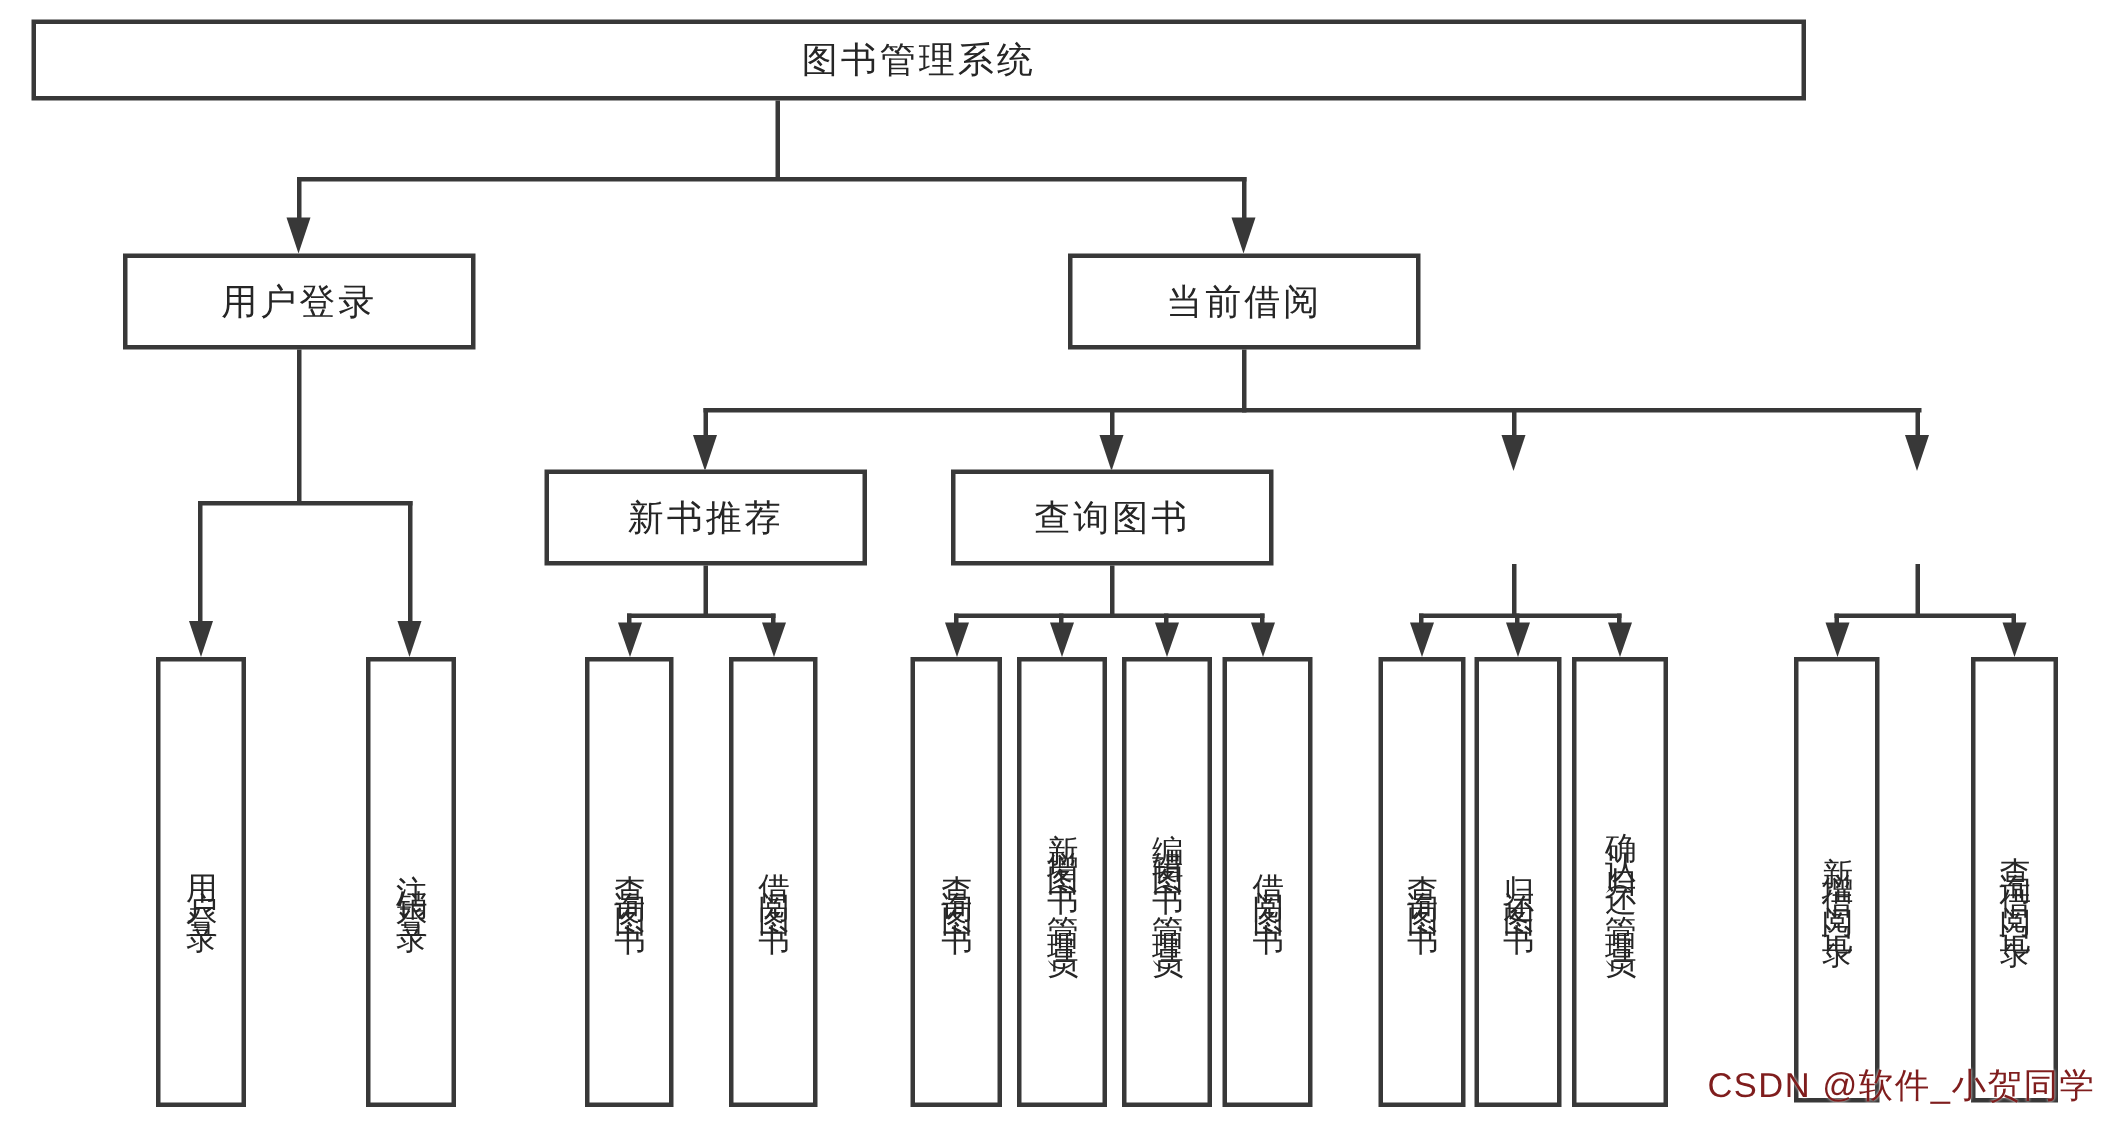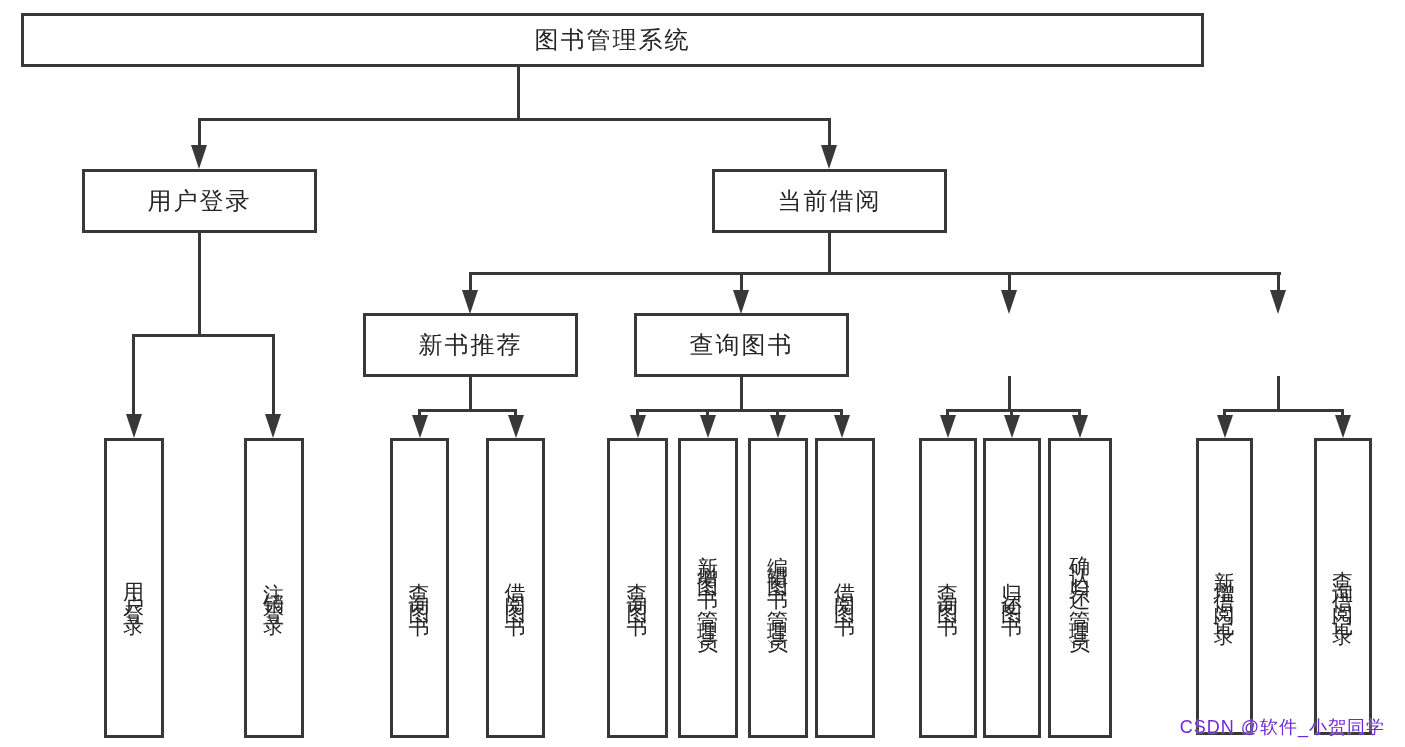--- a/index.html
+++ b/index.html
@@ -22,22 +22,22 @@
   .vline,.hline { position:absolute; background:#383838; z-index:1; }
   .vline { width:3px; }
   .hline { height:3px; }
   .arrow {
     position:absolute; width:0; height:0; z-index:1;
     border-left:8px solid transparent; border-right:8px solid transparent;
   }
   .arrow.big { border-top:24px solid #383838; }
   .arrow.small { border-top:23px solid #383838; }
   .watermark {
-    position:absolute; right:20px; bottom:8px; z-index:6;
-    color:#6d28d9; font-size:18px; letter-spacing:1px;
+    position:absolute; right:8px; bottom:8px; z-index:6;
+    color:#7f1d1d; font-size:23px; letter-spacing:1px;
     text-shadow:0 0 2px #ffffff;
   }
 </style>
 </head>
 <body>
 
 <div id="canvas">
 
   <div class="vline" style="left:517px; top:66px; height:54px;"></div>
   <div class="hline" style="left:198px; top:118px; width:633px;"></div>

